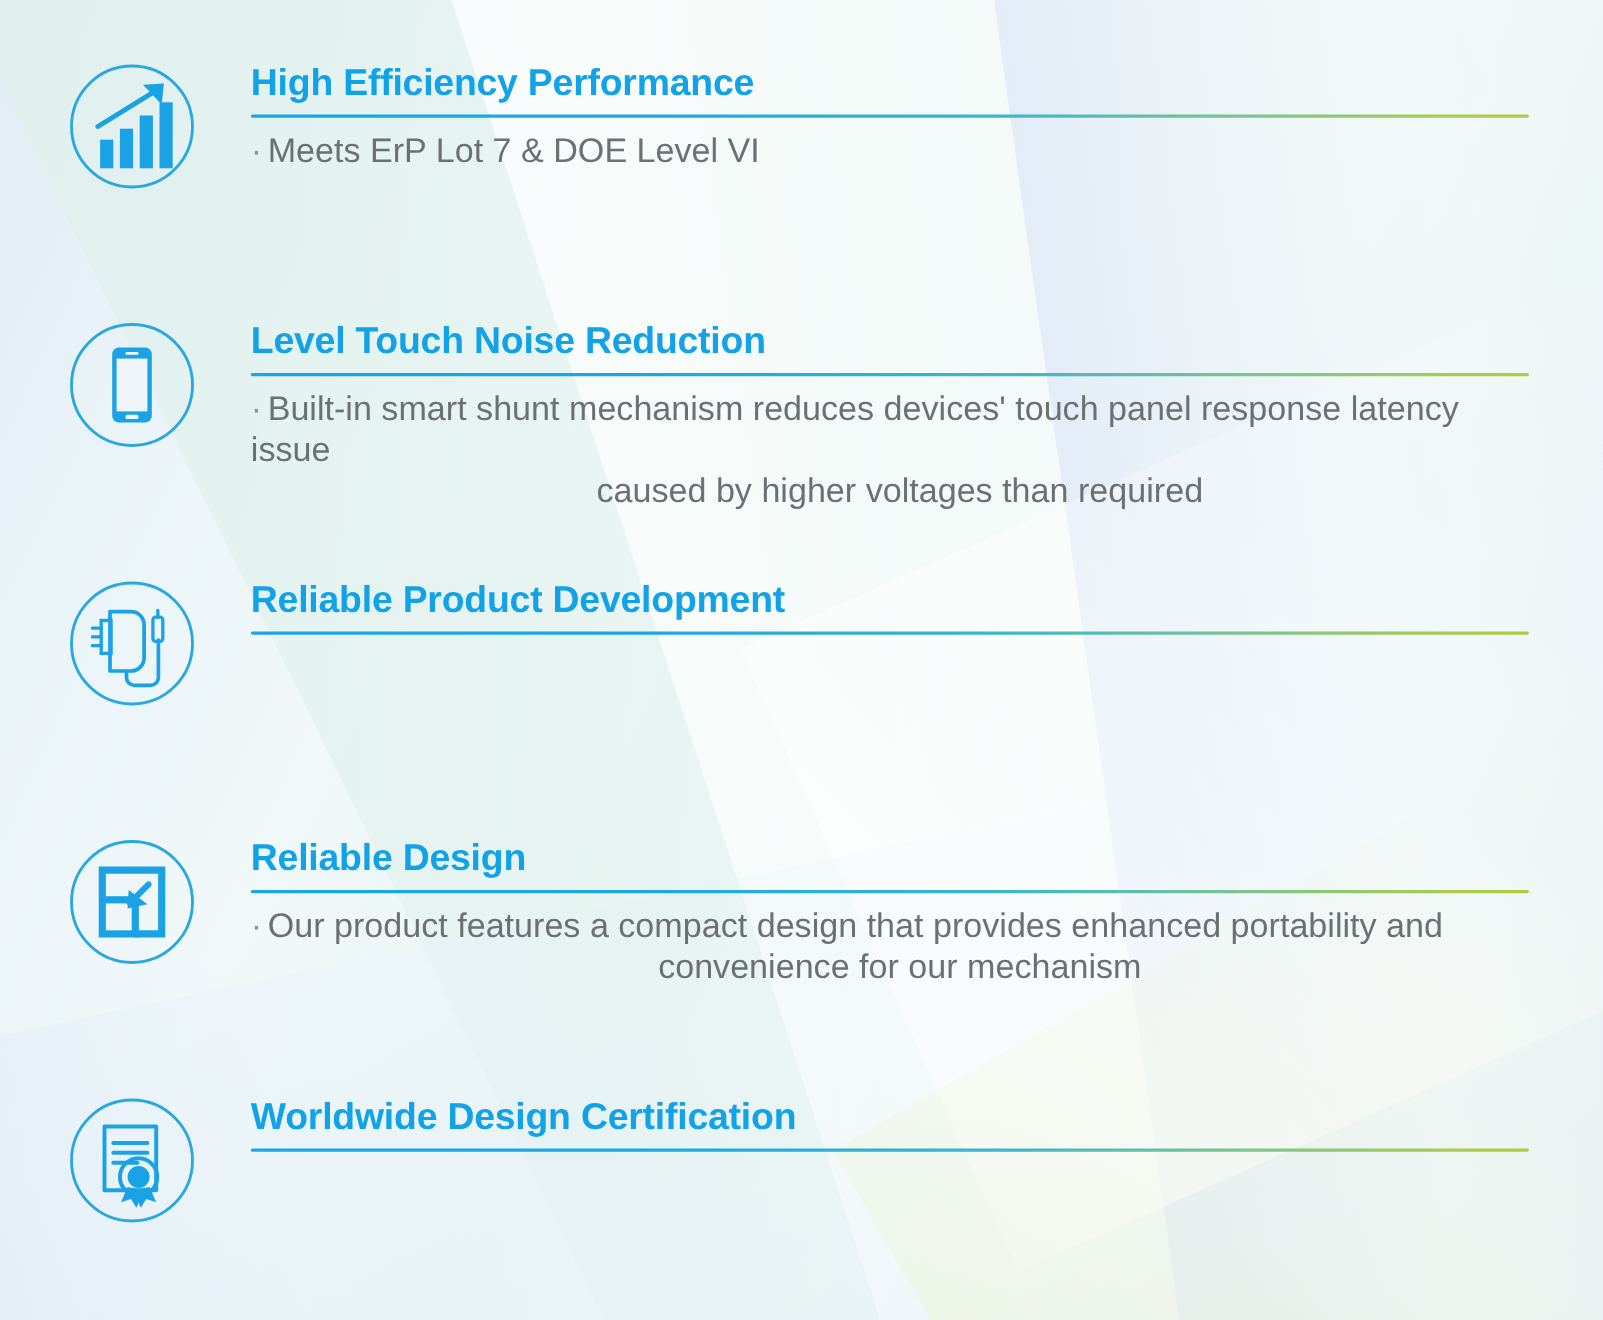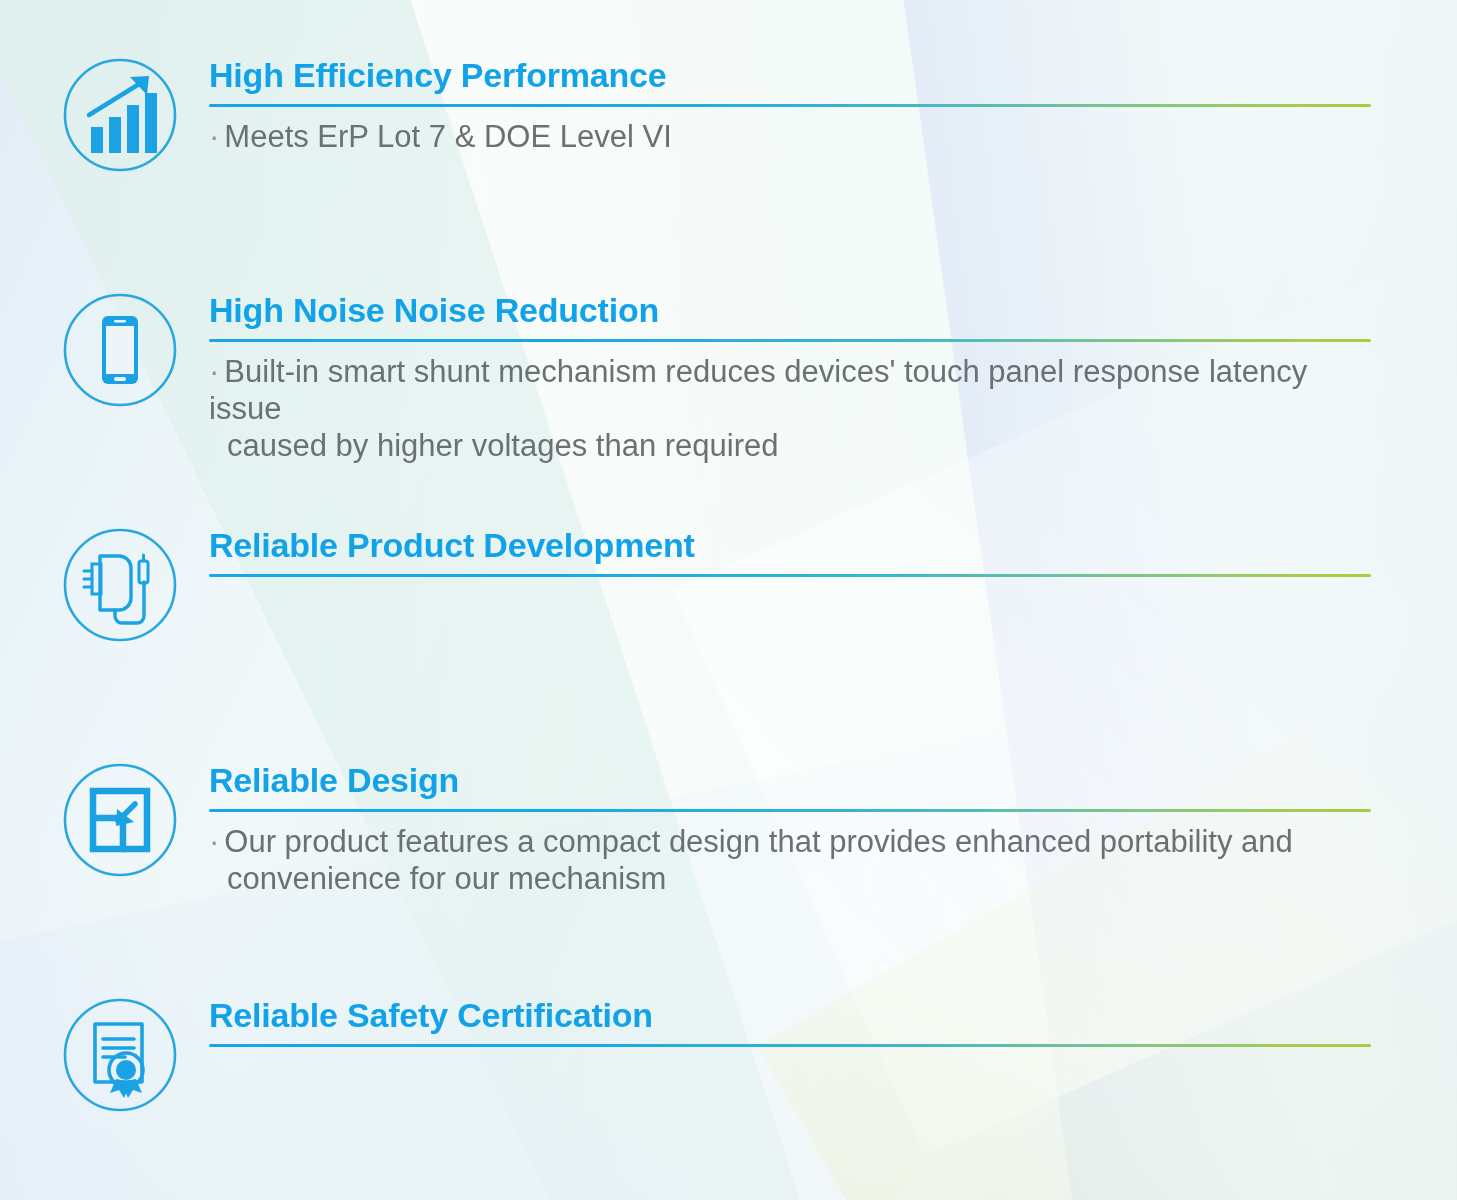--- a/index.html
+++ b/index.html
@@ -92,21 +92,21 @@
     position: absolute;
     left: 60px;
     top: 0;
     width: 120px;
     height: 120px;
   }
   .icon-wrap svg { display: block; }
 
   .feature-body {
     position: absolute;
-    left: 209px;
+    left: 228px;
     top: 0;
     width: 1162px;
   }
 
   .feature-title {
     color: #12a2e8;
     font-size: 34px;
     font-weight: bold;
     line-height: 40px;
     letter-spacing: -0.2px;
@@ -138,20 +138,21 @@
     line-height: 37px;
     white-space: pre-wrap;
   }
   .bullet .dot {
     color: #8d9396;
     margin-right: 5px;
   }
   .bullet .cont {
     display: block;
     padding-left: 18px;
+    text-align: center;
   }
 </style>
 </head>
 <body>
 
 <div id="page">
 
   <div class="bg-layer bg-band-a"></div>
   <div class="bg-layer bg-band-b"></div>
   <div class="bg-layer bg-band-c"></div>
@@ -187,21 +188,21 @@
       <div class="icon-wrap">
         <svg width="120" height="120" viewBox="0 0 120 120" aria-hidden="true">
           <circle cx="60" cy="60" r="55" fill="none" stroke="#29a8df" stroke-width="2.6"></circle>
           <rect x="42" y="26" width="36" height="68" rx="6" ry="6" fill="#1ba2e4"></rect>
           <rect x="46" y="36" width="28" height="48" fill="#eef4f8"></rect>
           <rect x="54" y="30" width="12" height="2.6" rx="1.3" fill="#eef4f8"></rect>
           <rect x="54" y="87" width="12" height="4" rx="2" fill="#eef4f8"></rect>
         </svg>
       </div>
       <div class="feature-body">
-        <div class="feature-title">High Noise Noise Reduction</div>
+        <div class="feature-title">Level Touch Noise Reduction</div>
         <div class="divider"></div>
         <div class="bullets">
           <div class="bullet"><span class="dot">·</span><span>Built-in smart shunt mechanism reduces devices' touch panel response latency issue</span><span class="cont">caused by higher voltages than required</span></div>
         </div>
       </div>
     </div>
 
     <div class="feature" style="top:525px;">
       <div class="icon-wrap">
         <svg width="120" height="120" viewBox="0 0 120 120" aria-hidden="true">
@@ -246,19 +247,19 @@
           <circle cx="60" cy="60" r="55" fill="none" stroke="#29a8df" stroke-width="2.6"></circle>
           <path d="M35 29 h47 v58 h-47 z" fill="none" stroke="#1ba2e4" stroke-width="3.6" stroke-linejoin="round"></path>
           <path d="M43 44 h31 M43 53 h31 M43 62 h22" stroke="#1ba2e4" stroke-width="3.6" stroke-linecap="round"></path>
           <path d="M56 84 l-6 14 l9 -3 l5 8 l7 -16 z" fill="#1ba2e4"></path>
           <path d="M76 84 l6 14 l-9 -3 l-5 8 l-7 -16 z" fill="#1ba2e4"></path>
           <circle cx="66" cy="75" r="17" fill="none" stroke="#1ba2e4" stroke-width="3.6"></circle>
           <circle cx="66" cy="75" r="10" fill="#1ba2e4"></circle>
         </svg>
       </div>
       <div class="feature-body">
-        <div class="feature-title">Reliable Safety Certification</div>
+        <div class="feature-title">Worldwide Design Certification</div>
         <div class="divider"></div>
       </div>
     </div>
 
   </div>
 </div>
 
 </body></html>

